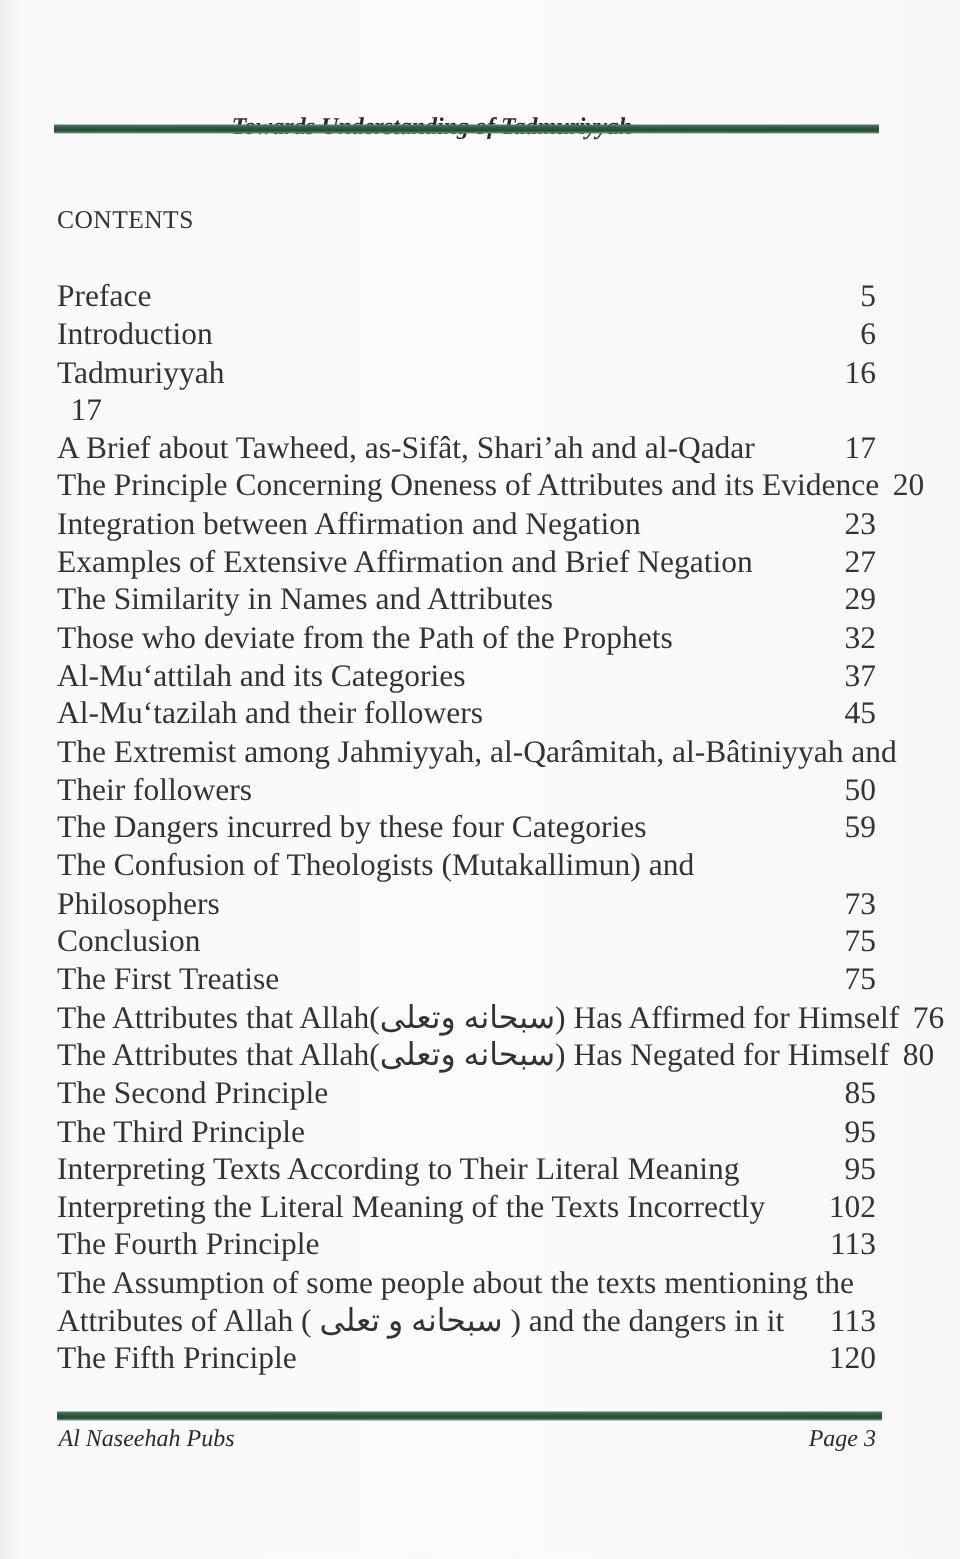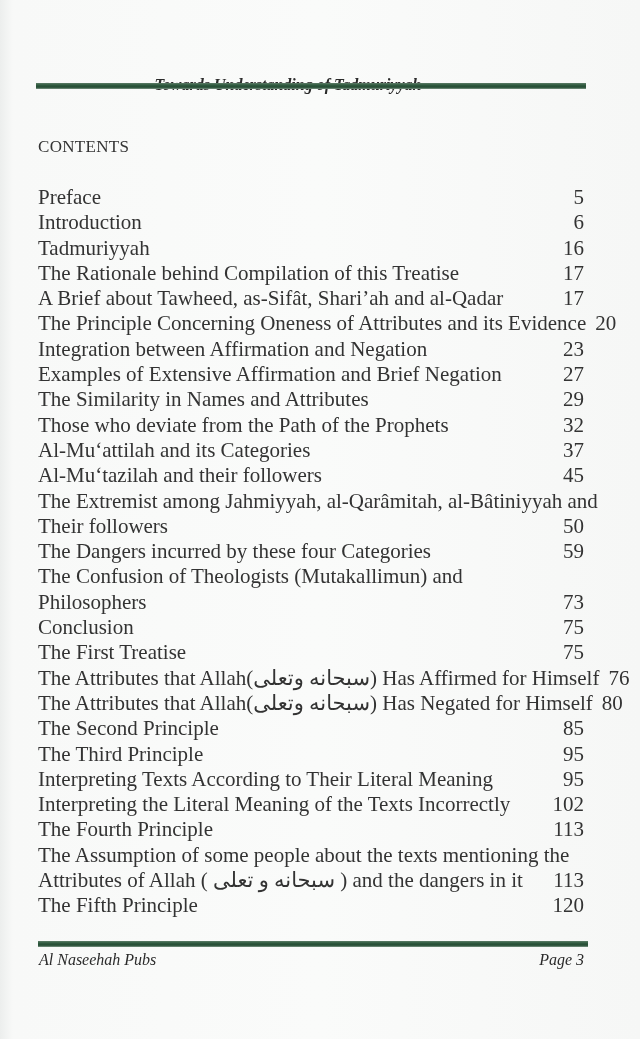--- a/index.html
+++ b/index.html
@@ -56,21 +56,20 @@
       </div>
       <div class="toc-row">
         <span class="title">Introduction</span>
         <span class="num">6</span>
       </div>
       <div class="toc-row">
         <span class="title">Tadmuriyyah</span>
         <span class="num">16</span>
       </div>
       <div class="toc-row">
-        <span class="title">The Rationale behind Compilation of this Treatise</span>
         <span class="num">17</span>
       </div>
       <div class="toc-row">
         <span class="title">A Brief about Tawheed, as-Sifât, Shari’ah and al-Qadar</span>
         <span class="num">17</span>
       </div>
       <div class="toc-row">
         <span class="title">The Principle Concerning Oneness of Attributes and its Evidence</span>
         <span class="num">20</span>
       </div>

